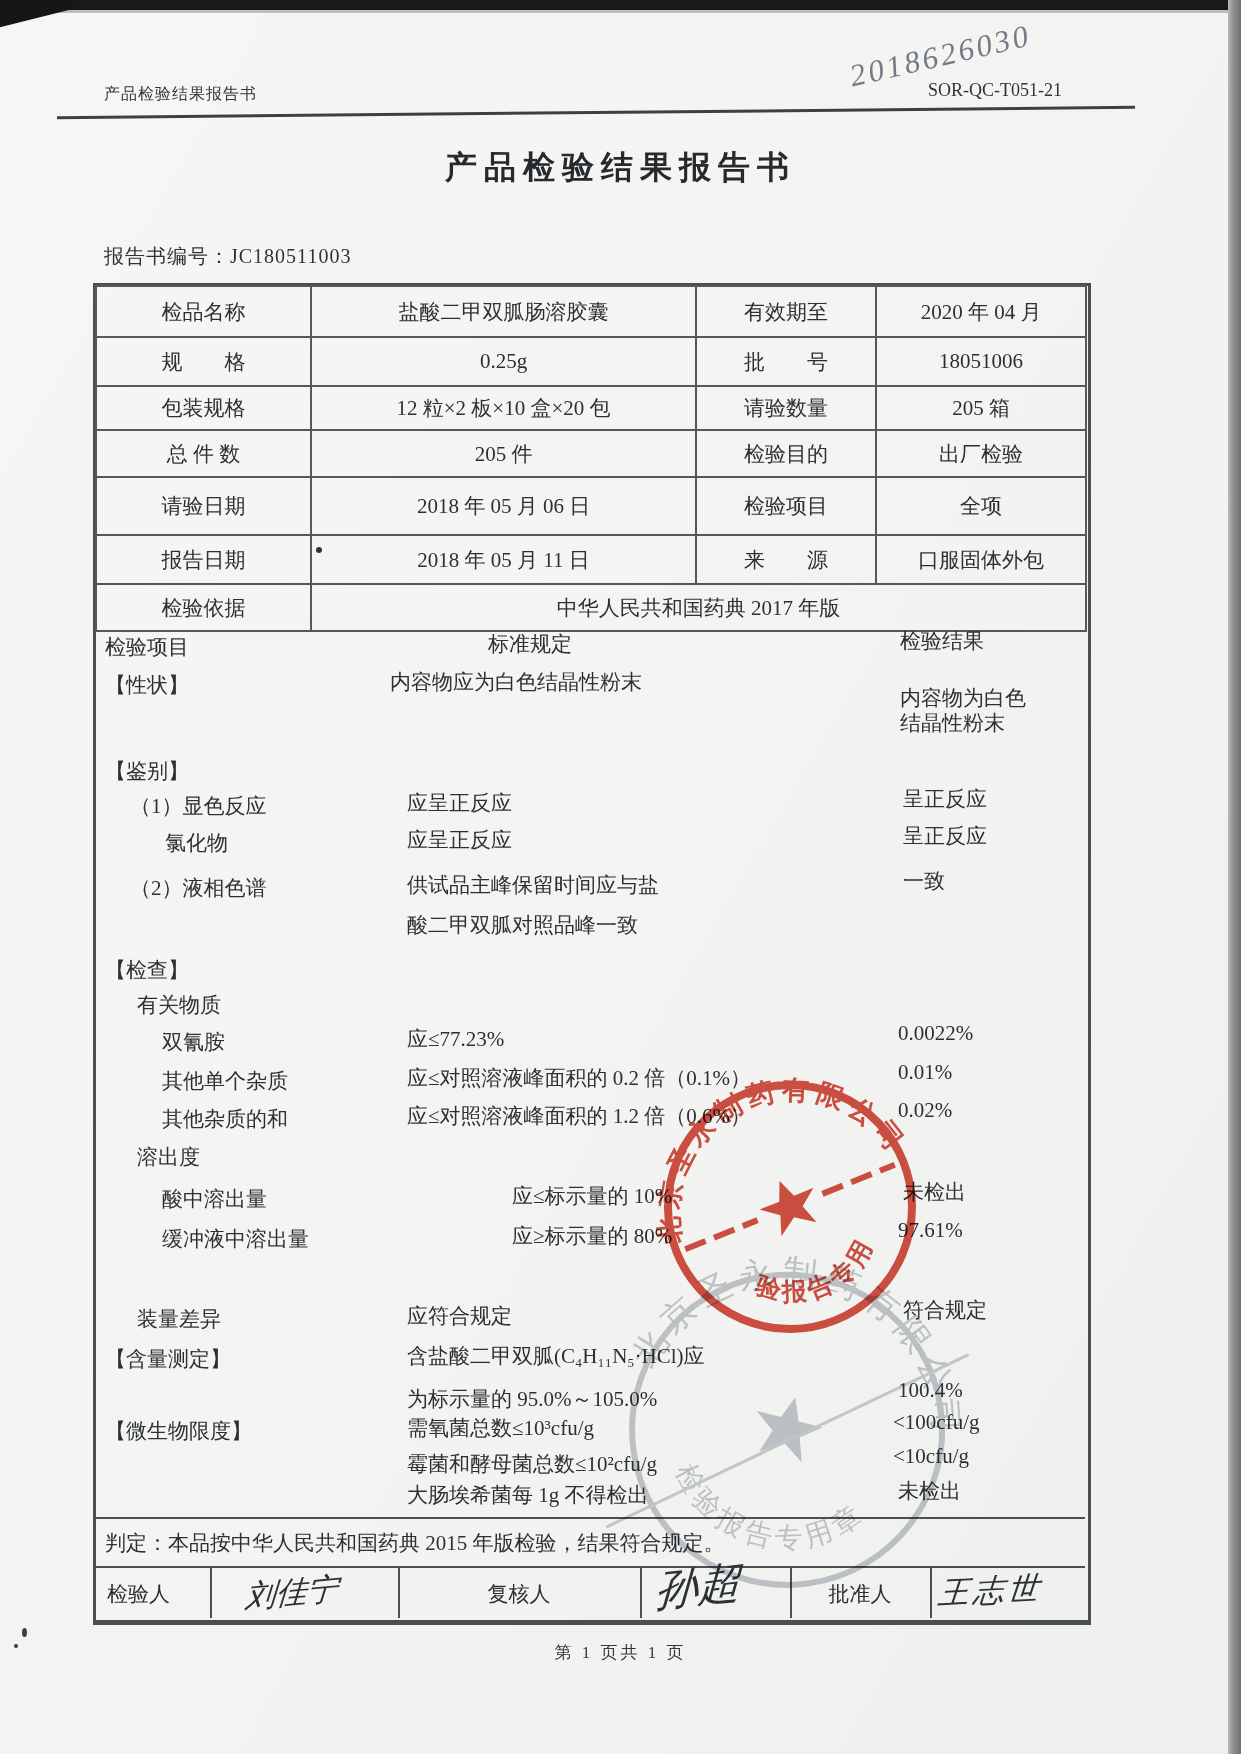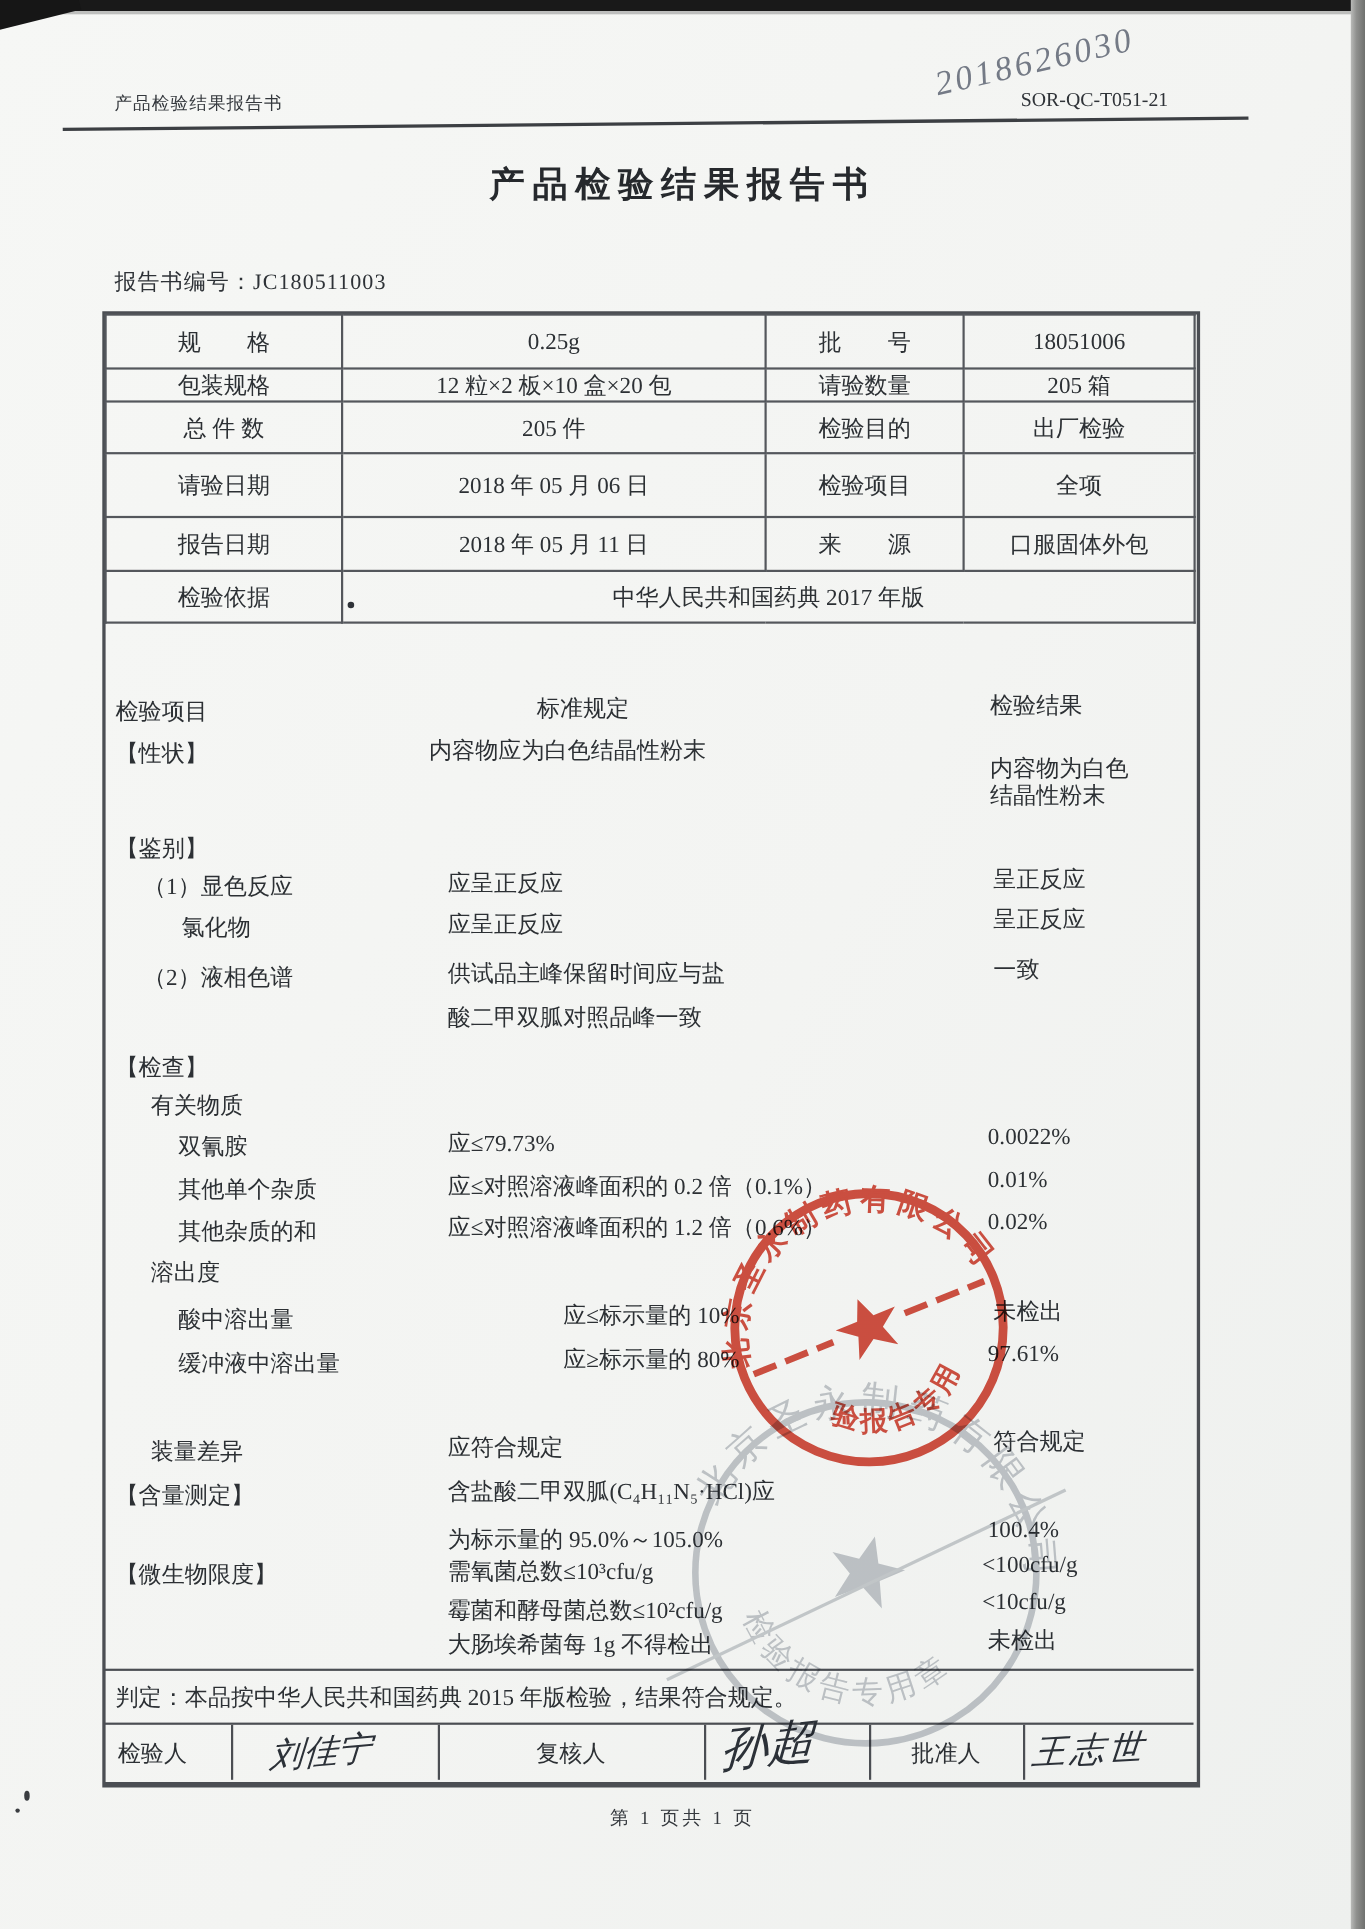--- a/index.html
+++ b/index.html
@@ -57,27 +57,33 @@
   <div class="bigbox"></div>
 
   <table class="info">
     <colgroup>
         <col style="width:215px">
         <col style="width:385px">
         <col style="width:180px">
         <col style="width:210px">
       </colgroup>
     <tbody>
+        <tr style="height:51px">
+      <td>检品名称</td>
+      <td>盐酸二甲双胍肠溶胶囊</td>
+      <td>有效期至</td>
+      <td>2020 年 04 月</td>
+    </tr>
     <tr style="height:49px">
       <td>规　　格</td>
       <td>0.25g</td>
       <td>批　　号</td>
       <td>18051006</td>
     </tr>
-    <tr style="height:30px">
+    <tr style="height:44px">
       <td>包装规格</td>
       <td>12 粒×2 板×10 盒×20 包</td>
       <td>请验数量</td>
       <td>205 箱</td>
     </tr>
     <tr style="height:47px">
       <td>总 件 数</td>
       <td>205 件</td>
       <td>检验目的</td>
       <td>出厂检验</td>
@@ -136,21 +142,21 @@
       <span class="rtxt" style="left:407px;top:911px;">酸二甲双胍对照品峰一致</span>
     </div>
   <div>
       <span class="rtxt" style="left:105px;top:956px;">【检查】</span>
     </div>
   <div>
       <span class="rtxt" style="left:137px;top:991px;">有关物质</span>
     </div>
   <div>
       <span class="rtxt" style="left:162px;top:1028px;text-align:right;">双氰胺</span>
-      <span class="rtxt" style="left:407px;top:1025px;">应≤79.73%</span>
+      <span class="rtxt" style="left:407px;top:1025px;">应≤77.23%</span>
       <span class="rtxt" style="left:898px;top:1021px;">0.0022%</span>
     </div>
   <div>
       <span class="rtxt" style="left:162px;top:1067px;">其他单个杂质</span>
       <span class="rtxt" style="left:407px;top:1064px;">应≤对照溶液峰面积的 0.2 倍（0.1%）</span>
       <span class="rtxt" style="left:898px;top:1060px;">0.01%</span>
     </div>
   <div>
       <span class="rtxt" style="left:162px;top:1105px;">其他杂质的和</span>
       <span class="rtxt" style="left:407px;top:1102px;">应≤对照溶液峰面积的 1.2 倍（0.6%）</span>

